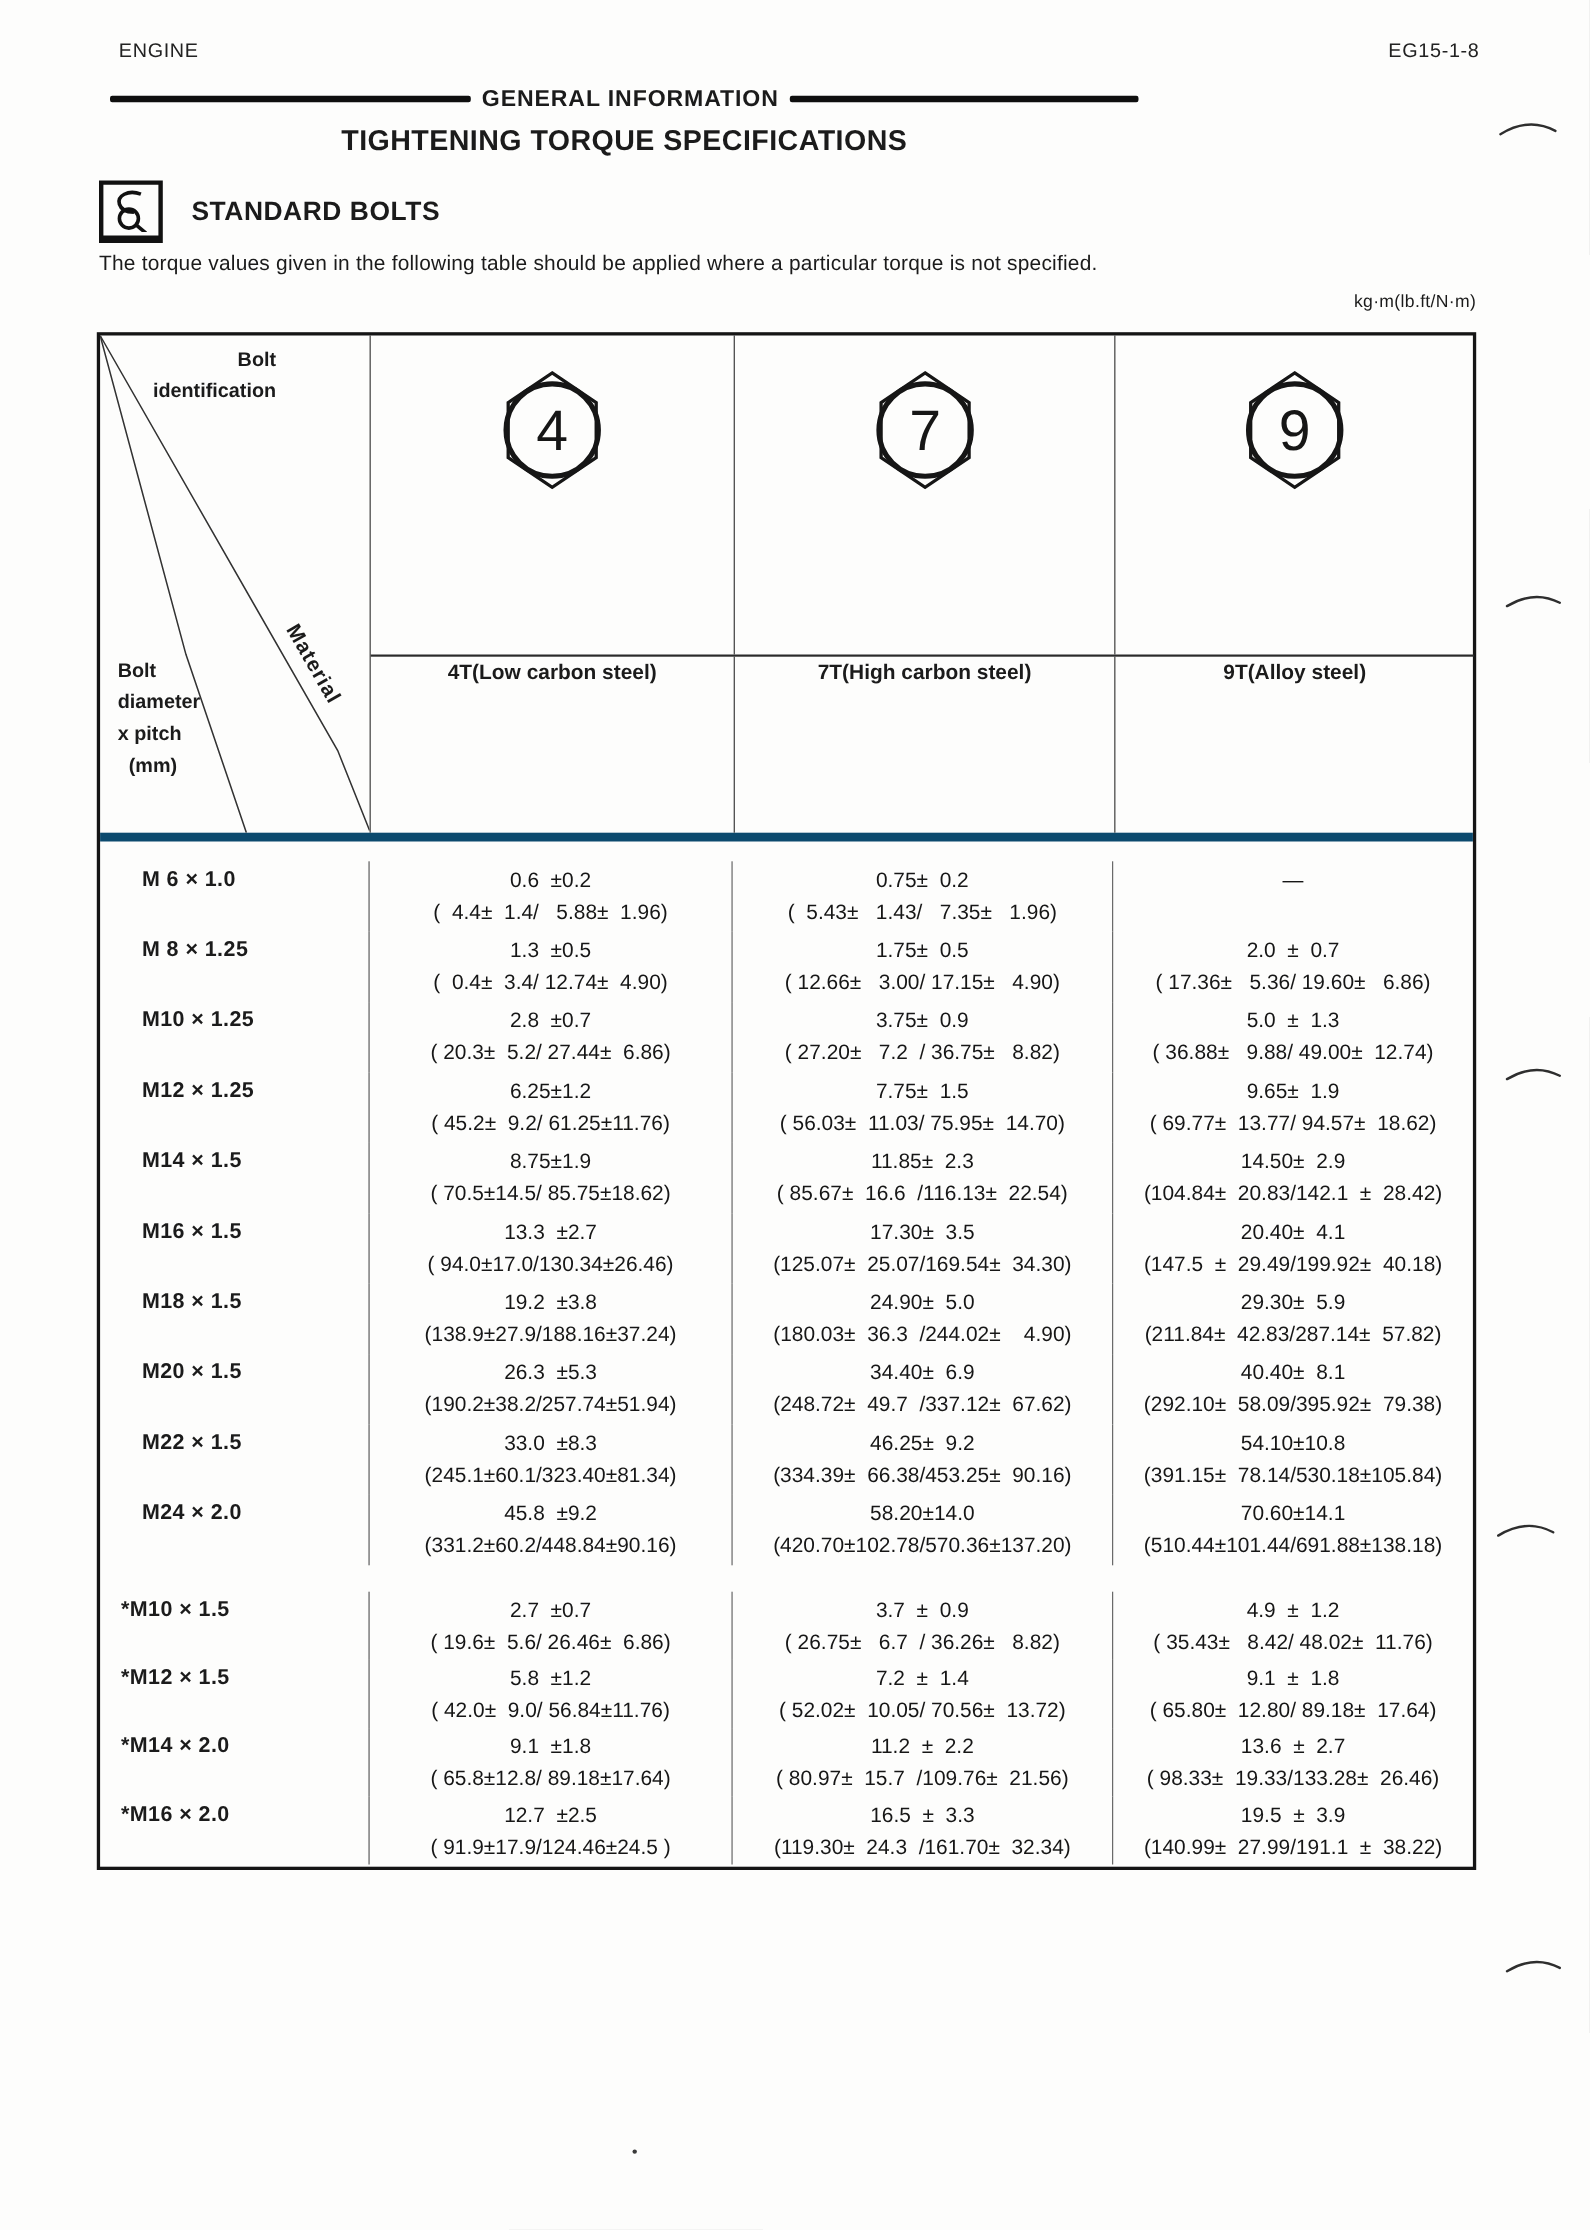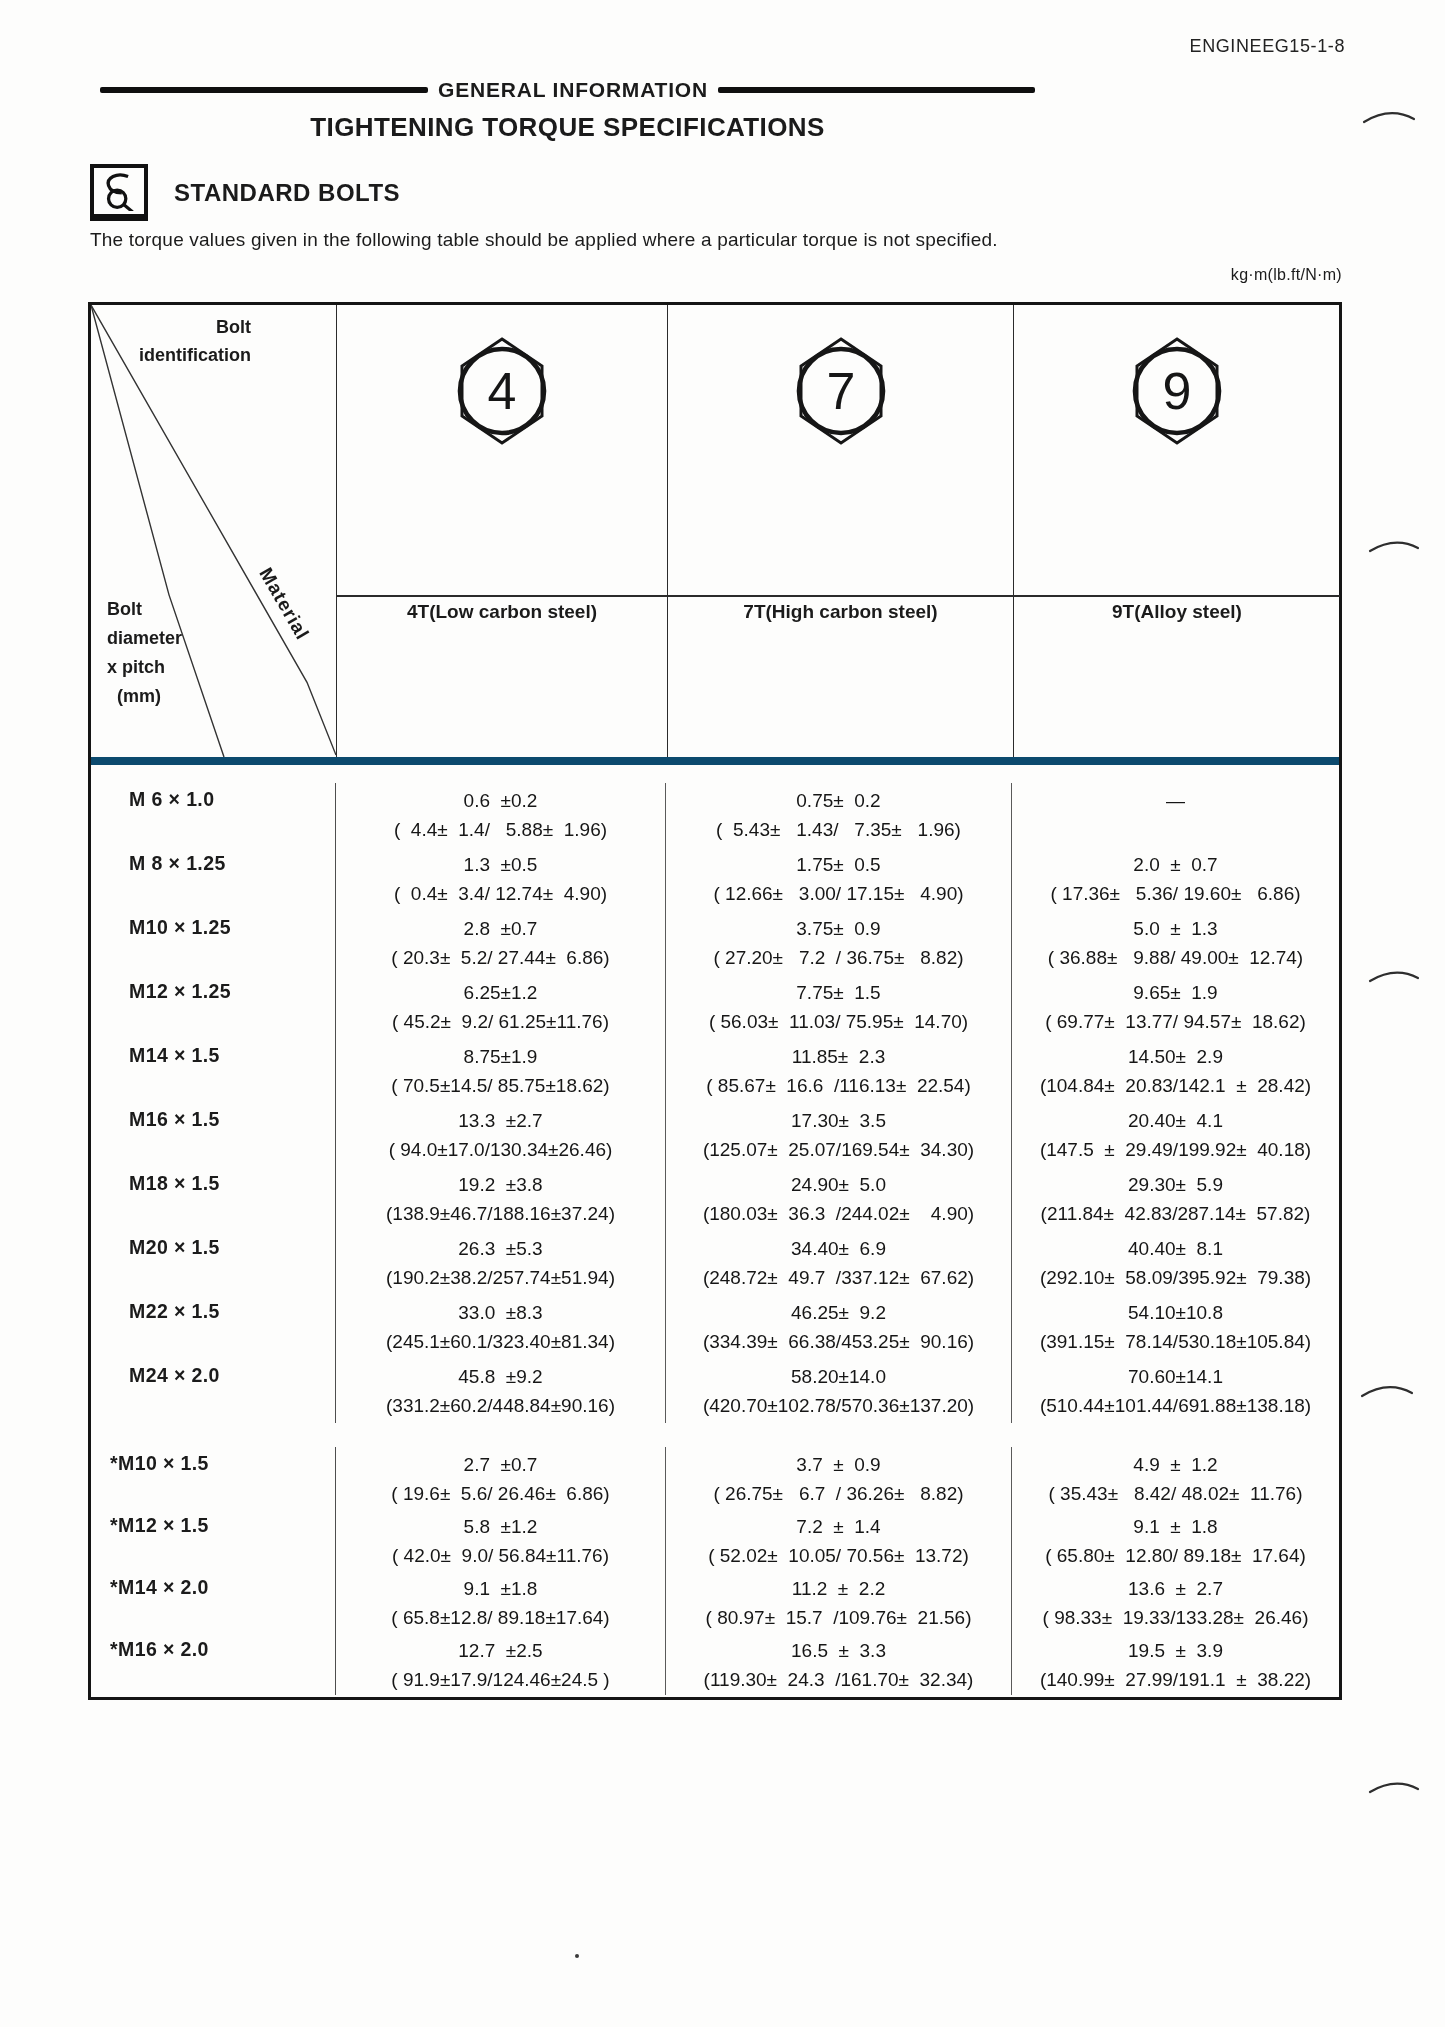--- a/index.html
+++ b/index.html
@@ -2,21 +2,21 @@
 <html><head>
 <meta charset="utf-8">
 <style>
   html,body{margin:0;padding:0;background:#e8e8e8;}
   .page{
     position:relative;width:1445px;height:2027px;margin:0 auto;
     background:#fdfdfc;color:#1b1b1b;overflow:hidden;
     font-family:"Liberation Sans",sans-serif;
   }
   
-  .topbar{position:absolute;left:108px;right:100px;top:36px;display:flex;justify-content:flex-end;}
+  .topbar{position:absolute;left:108px;right:100px;top:36px;display:flex;justify-content:space-between;}
   .topbar span{font-size:18px;letter-spacing:.6px;color:#222;}
   
   .band{position:absolute;left:100px;top:78px;width:935px;display:flex;align-items:center;}
   .band .bar{height:6px;background:#0f0f0f;border-radius:2px;}
   .band .bar.left{width:328px;}
   .band .bar.right{flex:1;}
   .band .band-label{font-size:21px;font-weight:bold;letter-spacing:.8px;padding:0 10px;white-space:nowrap;}
   
   .page-title{position:absolute;left:100px;top:112px;width:935px;margin:0;text-align:center;
     font-size:26px;font-weight:bold;letter-spacing:.4px;}
@@ -191,21 +191,21 @@
           <div class="cell c3"><div class="l1">14.50±  2.9</div><div class="l2">(104.84±  20.83/142.1  ±  28.42)</div></div>
         </div>
         <div class="trow">
           <div class="cell c0">M16 × 1.5</div>
           <div class="cell c1"><div class="l1">13.3  ±2.7</div><div class="l2">( 94.0±17.0/130.34±26.46)</div></div>
           <div class="cell c2"><div class="l1">17.30±  3.5</div><div class="l2">(125.07±  25.07/169.54±  34.30)</div></div>
           <div class="cell c3"><div class="l1">20.40±  4.1</div><div class="l2">(147.5  ±  29.49/199.92±  40.18)</div></div>
         </div>
         <div class="trow">
           <div class="cell c0">M18 × 1.5</div>
-          <div class="cell c1"><div class="l1">19.2  ±3.8</div><div class="l2">(138.9±46.7/188.16±37.24)</div></div>
+          <div class="cell c1"><div class="l1">19.2  ±3.8</div><div class="l2">(138.9±27.9/188.16±37.24)</div></div>
           <div class="cell c2"><div class="l1">24.90±  5.0</div><div class="l2">(180.03±  36.3  /244.02±    4.90)</div></div>
           <div class="cell c3"><div class="l1">29.30±  5.9</div><div class="l2">(211.84±  42.83/287.14±  57.82)</div></div>
         </div>
         <div class="trow">
           <div class="cell c0">M20 × 1.5</div>
           <div class="cell c1"><div class="l1">26.3  ±5.3</div><div class="l2">(190.2±38.2/257.74±51.94)</div></div>
           <div class="cell c2"><div class="l1">34.40±  6.9</div><div class="l2">(248.72±  49.7  /337.12±  67.62)</div></div>
           <div class="cell c3"><div class="l1">40.40±  8.1</div><div class="l2">(292.10±  58.09/395.92±  79.38)</div></div>
         </div>
         <div class="trow">

